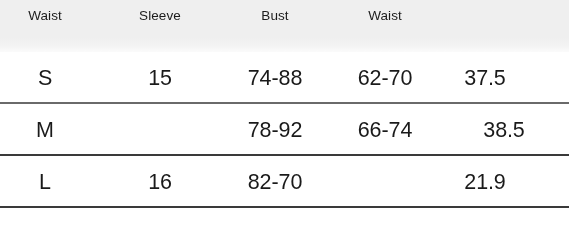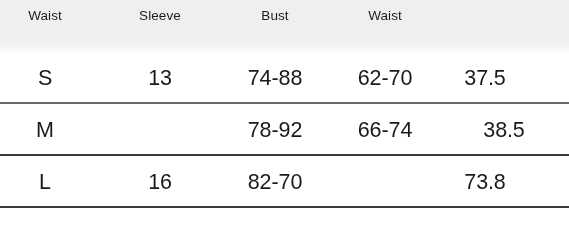--- a/index.html
+++ b/index.html
@@ -121,37 +121,37 @@
       </div>
       <div class="th" style="left:385px;text-align:center;">
         <span class="th-main">Waist</span>
         <span class="th-sub">…</span>
       </div>
     </div>
   </div>
 
   <div class="row row-s">
     <div class="cell" style="left:45px;">S</div>
-    <div class="cell" style="left:160px;">13</div>
+    <div class="cell" style="left:160px;">15</div>
     <div class="cell" style="left:275px;">74-88</div>
     <div class="cell" style="left:385px;">62-70</div>
     <div class="cell" style="left:485px;">37.5</div>
   </div>
 
   <div class="row row-m">
     <div class="cell" style="left:45px;">M</div>
     <div class="cell" style="left:275px;">78-92</div>
     <div class="cell" style="left:385px;">66-74</div>
     <div class="cell" style="left:504px;">38.5</div>
   </div>
 
   <div class="row row-l">
     <div class="cell" style="left:45px;">L</div>
     <div class="cell" style="left:160px;">16</div>
     <div class="cell" style="left:275px;">82-70</div>
-    <div class="cell" style="left:485px;">73.8</div>
+    <div class="cell" style="left:485px;">21.9</div>
   </div>
 
   <div class="rule rule-1"></div>
   <div class="rule rule-2"></div>
   <div class="rule rule-3"></div>
 
 </div>
 
 </body></html>

